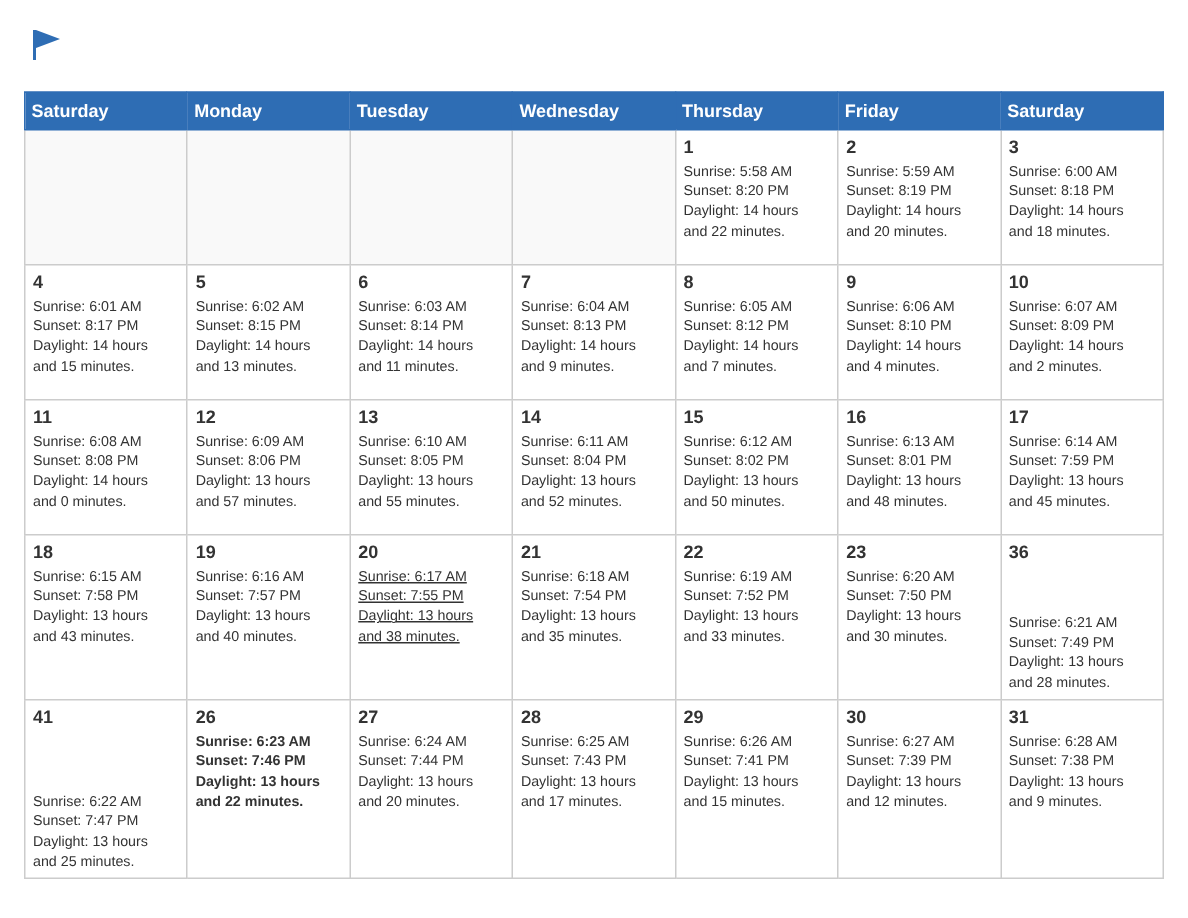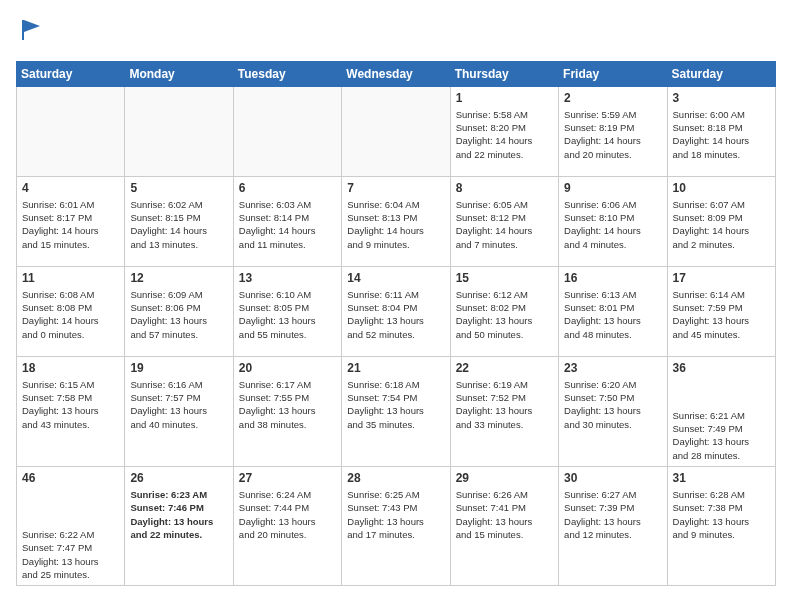--- a/index.html
+++ b/index.html
@@ -261,21 +261,21 @@
         </td>
         <td>
           <span class="day-number">19</span>
           <div class="day-info" style="white-space: pre-line;">Sunrise: 6:16 AM
 Sunset: 7:57 PM
 Daylight: 13 hours
 and 40 minutes.</div>
         </td>
         <td>
           <span class="day-number">20</span>
-          <div class="day-info" style="white-space: pre-line;">Sunrise: 6:17 AM
+          <div class="day-info" style="white-space: pre-line; text-decoration: underline;">Sunrise: 6:17 AM
 Sunset: 7:55 PM
 Daylight: 13 hours
 and 38 minutes.</div>
         </td>
         <td>
           <span class="day-number">21</span>
           <div class="day-info" style="white-space: pre-line;">Sunrise: 6:18 AM
 Sunset: 7:54 PM
 Daylight: 13 hours
 and 35 minutes.</div>
@@ -297,21 +297,21 @@
         <td>
           <span class="day-number">36</span>
           <div class="day-info" style="white-space: pre-line; margin-top: 34px;">Sunrise: 6:21 AM
 Sunset: 7:49 PM
 Daylight: 13 hours
 and 28 minutes.</div>
         </td>
       </tr>
       <tr>
         <td>
-          <span class="day-number">46</span>
+          <span class="day-number">41</span>
           <div class="day-info" style="white-space: pre-line; margin-top: 43px;">Sunrise: 6:22 AM
 Sunset: 7:47 PM
 Daylight: 13 hours
 and 25 minutes.</div>
         </td>
         <td>
           <span class="day-number">26</span>
           <div class="day-info" style="white-space: pre-line; font-weight: bold;">Sunrise: 6:23 AM
 Sunset: 7:46 PM
 Daylight: 13 hours

